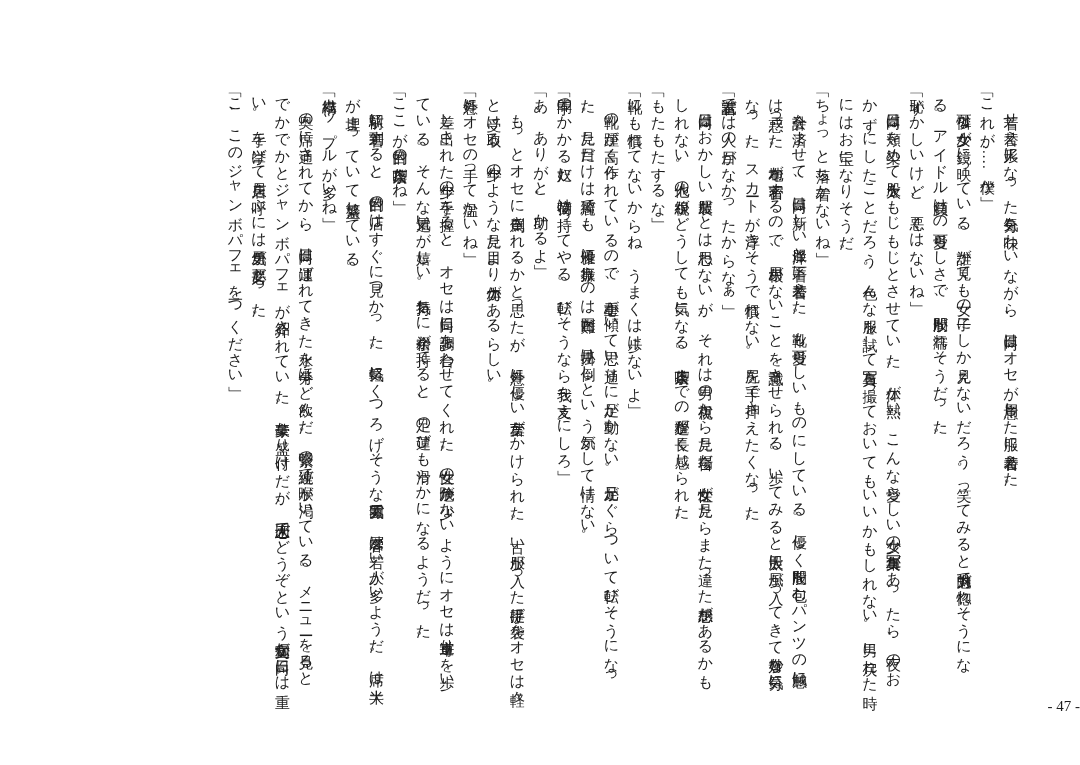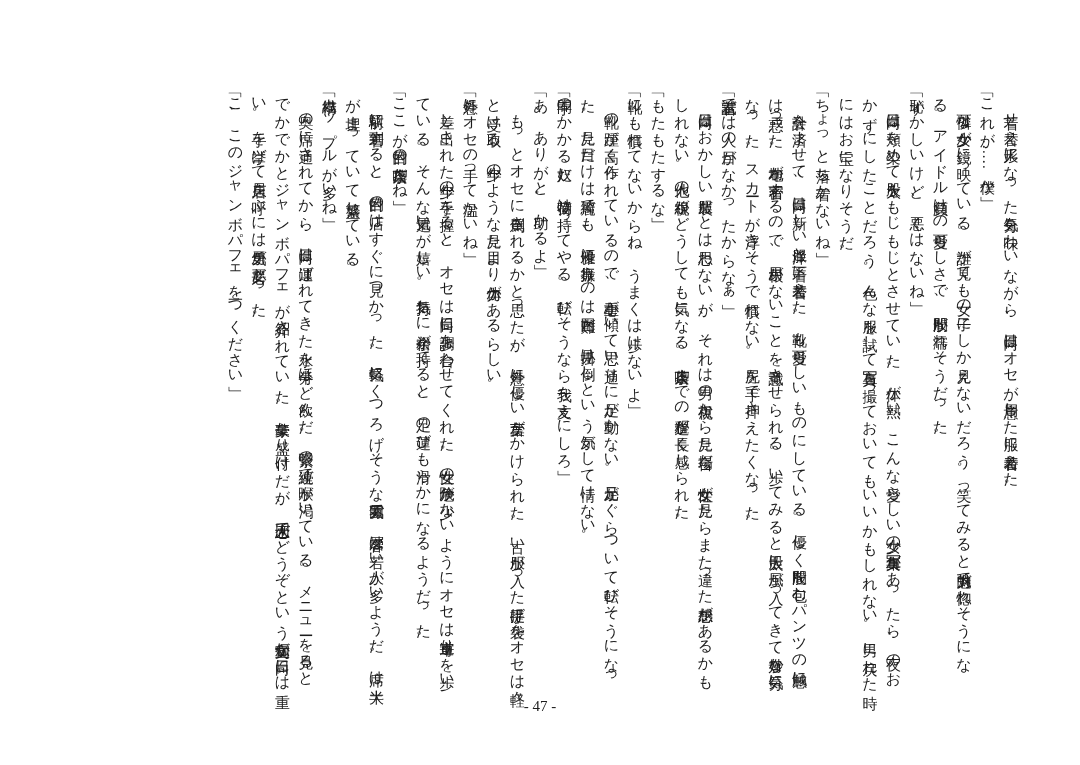--- a/index.html
+++ b/index.html
@@ -32,21 +32,21 @@
     padding: 0;
   }
   .text-body p.narration {
     text-indent: 1em;
   }
   .page-number {
     position: absolute;
     left: 0;
     right: 0;
     top: 698px;
-    text-align: center;
+    text-align: right;
     font-family: "Liberation Serif", "DejaVu Serif", serif;
     font-size: 15px;
     color: #1c1c1c;
   }
 </style>
 </head>
 <body>
 
 <div class="page">
   <div class="text-body" id="text-body">

